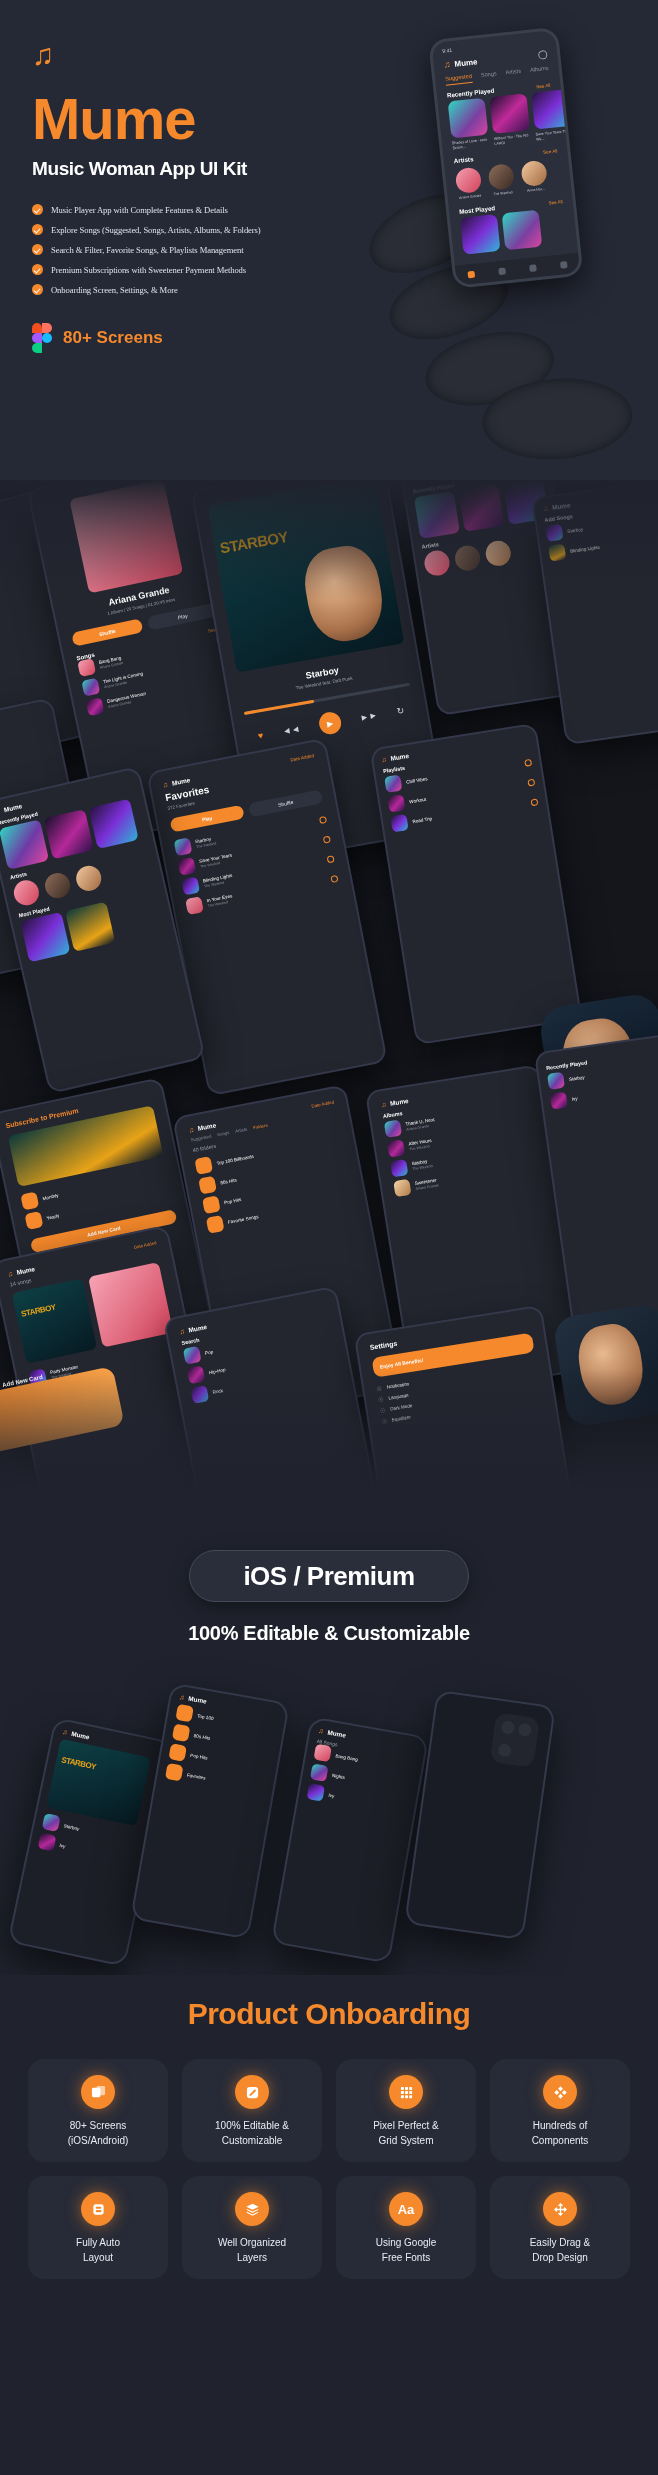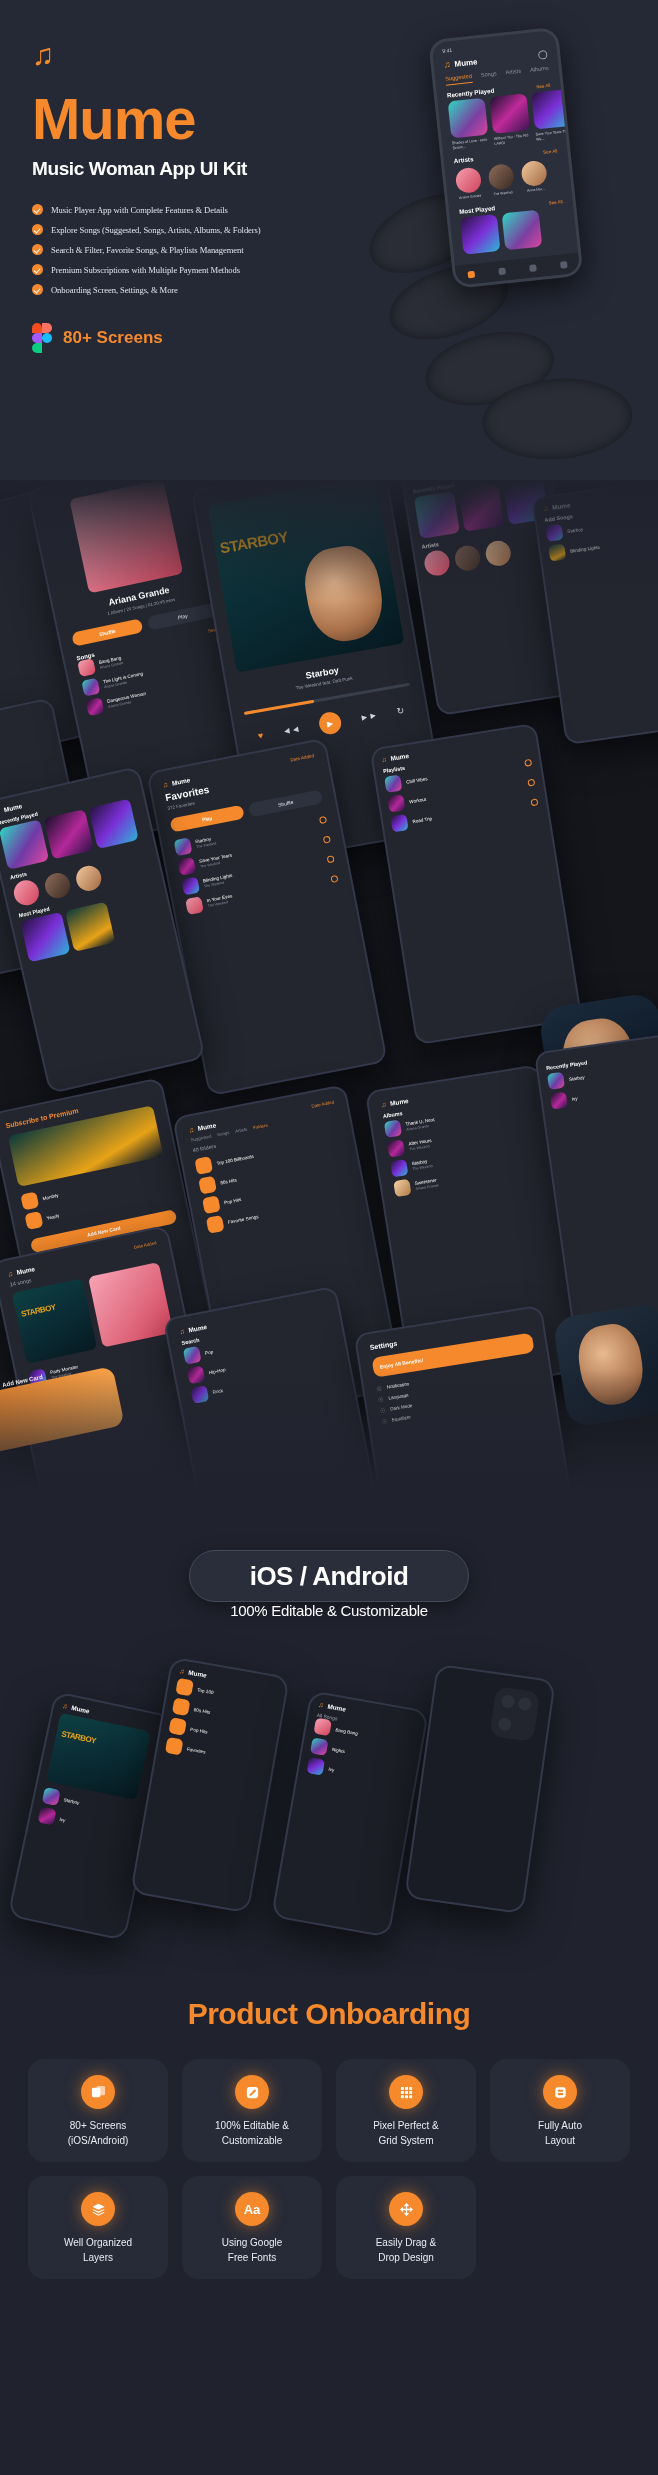--- a/index.html
+++ b/index.html
@@ -174,22 +174,22 @@
   }
   .pill {
     margin:60px auto 0; width:280px; height:52px;
     border:1.5px solid #454a59; border-radius:30px;
     background:#2a2e3a;
     display:flex; align-items:center; justify-content:center;
     font-size:26px; font-weight:bold; letter-spacing:-0.5px;
     box-shadow:0 6px 20px rgba(0,0,0,.4);
   }
   .sub {
-    text-align:center; font-size:15px; font-weight:normal;
-    color:#ffffff; letter-spacing:-0.3px;
+    text-align:center; font-size:20px; font-weight:bold;
+    margin-top:20px; color:#ffffff; letter-spacing:-0.3px;
   }
   .mocks { position:relative; height:300px; margin-top:16px; }
   .mock {
     position:absolute; background:#1c1f27;
     border:2.5px solid #33384a; border-radius:16px; overflow:hidden;
     box-shadow:0 16px 40px rgba(0,0,0,.6);
   }
 
   
   .highlights { width:658px; height:500px; background:#20232e; padding-top:22px; }
@@ -307,21 +307,21 @@
         <div class="feature-row">
           <span class="check"></span>
           <span class="feature-text">Explore Songs (Suggested, Songs, Artists, Albums, &amp; Folders)</span>
         </div>
         <div class="feature-row">
           <span class="check"></span>
           <span class="feature-text">Search &amp; Filter, Favorite Songs, &amp; Playlists Management</span>
         </div>
         <div class="feature-row">
           <span class="check"></span>
-          <span class="feature-text">Premium Subscriptions with Multiple Payment Methods</span>
+          <span class="feature-text">Premium Subscriptions with Sweetener Payment Methods</span>
         </div>
         <div class="feature-row">
           <span class="check"></span>
           <span class="feature-text">Onboarding Screen, Settings, &amp; More</span>
         </div>
       </div>
 
       <div class="screens-row">
         <span class="figma">
           <span class="fg a"></span>
@@ -754,21 +754,21 @@
     </div>
 
     <div style="position:absolute;left:-20px;top:900px;width:140px;height:60px;border-radius:12px;background:linear-gradient(120deg,#F5892B,#f7a64f);transform:rotate(-12deg)"></div>
     <div style="position:absolute;left:2px;top:898px;font-size:6px;color:#fff;font-weight:bold;transform:rotate(-12deg)">Add New Card</div>
 
     <div class="cl-fade fade-top"></div>
     <div class="cl-fade fade-bot"></div>
   </section>
 
   <section class="platform">
-    <div class="pill">iOS / Android</div>
+    <div class="pill">iOS / Premium</div>
     <div class="sub">100% Editable &amp; Customizable</div>
 
     <div class="mocks">
       <div class="mock" style="left:30px;top:66px;width:120px;height:230px;transform:rotate(12deg)">
         <div class="cl-inner">
           <div class="cl-top">
               <span class="cl-note">♫</span>
               <span class="cl-name">Mume</span>
             </div>
           <div class="cl-art starboy" style="width:92px;height:70px;margin-top:4px">
@@ -878,20 +878,31 @@
               <rect x="6.4" y="6.4" width="3.2" height="3.2" rx=".8"></rect>
               <rect x="10.8" y="6.4" width="3.2" height="3.2" rx=".8"></rect>
               <rect x="2" y="10.8" width="3.2" height="3.2" rx=".8"></rect>
               <rect x="6.4" y="10.8" width="3.2" height="3.2" rx=".8"></rect>
               <rect x="10.8" y="10.8" width="3.2" height="3.2" rx=".8"></rect>
             </svg>
           </div>
         <div class="hl-label">Pixel Perfect &amp;<br>Grid System</div>
       </div>
 
+      <div class="hl-card">
+        <div class="hl-icon">
+            <svg width="15" height="15" viewBox="0 0 16 16" fill="#fff">
+              <path d="M8 1.4 10.6 4 8 6.6 5.4 4z"></path>
+              <path d="M8 9.4 10.6 12 8 14.6 5.4 12z"></path>
+              <path d="M12 5.4 14.6 8 12 10.6 9.4 8z"></path>
+              <path d="M4 5.4 6.6 8 4 10.6 1.4 8z"></path>
+            </svg>
+          </div>
+        <div class="hl-label">Hundreds of<br>Components</div>
+      </div>
 
       <div class="hl-card">
         <div class="hl-icon">
             <svg width="15" height="15" viewBox="0 0 16 16" fill="#fff">
               <rect x="2.5" y="2.5" width="11" height="11" rx="2.5"></rect>
               <rect x="5" y="5" width="6" height="2.2" rx="1" fill="#F5892B"></rect>
               <rect x="5" y="8.6" width="6" height="2.2" rx="1" fill="#F5892B"></rect>
             </svg>
           </div>
         <div class="hl-label">Fully Auto<br>Layout</div>

